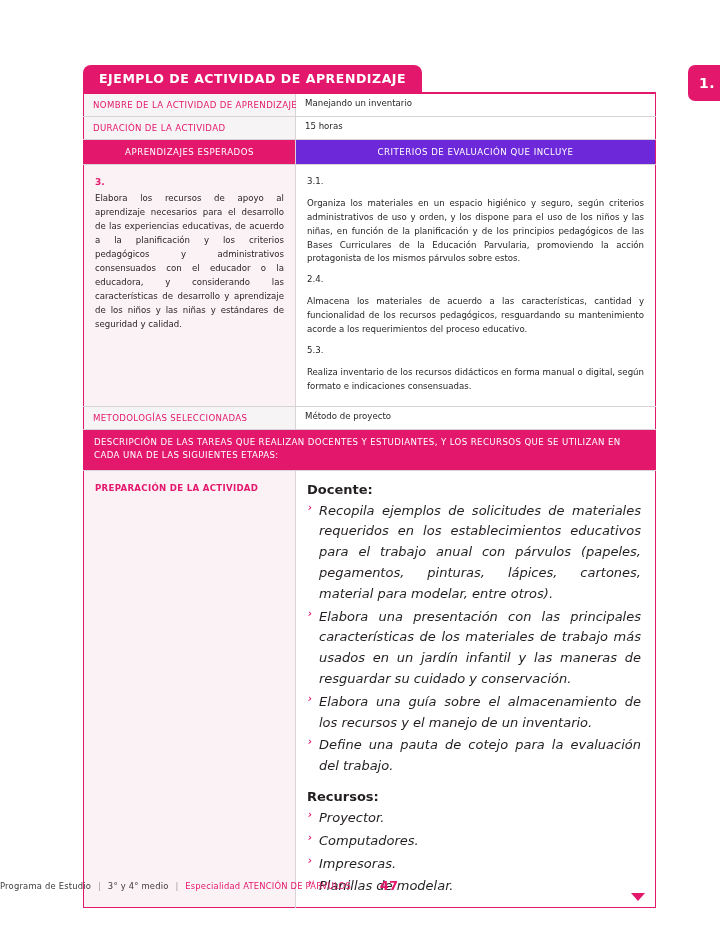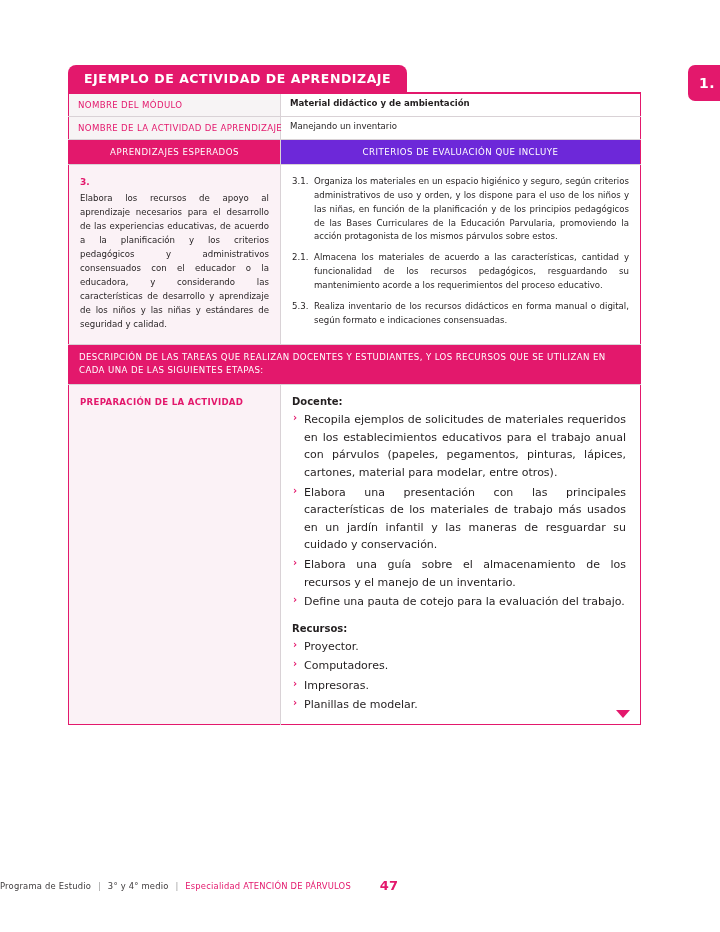--- a/index.html
+++ b/index.html
@@ -31,21 +31,21 @@
     display: flex;
     align-items: center;
     padding-left: 11px;
     box-sizing: border-box;
     letter-spacing: .5px;
   }
 
   
   .sheet {
     position: absolute;
-    left: 68px;
+    left: 83px;
     top: 65px;
     width: 572px;
   }
 
   .title-tab {
     display: inline-block;
     background: #e3186c;
     color: #ffffff;
     border-radius: 8px 8px 0 0;
     padding: 7px 16px 6px 16px;
@@ -125,20 +125,21 @@
   .ce-cell {
     background: #ffffff;
     font-size: 8.6px;
     line-height: 1.62;
     padding: 10px 11px 12px 11px !important;
     border-right: none !important;
   }
   .ce-item {
     display: flex;
     margin-bottom: 7px;
+    flex-direction: column;
   }
   .ce-item:last-child { margin-bottom: 0; }
   .ce-key {
     flex: 0 0 22px;
     white-space: nowrap;
   }
   .ce-txt {
     flex: 1 1 auto;
     text-align: justify;
   }
@@ -171,36 +172,37 @@
   .task-cell {
     background: #ffffff;
     padding: 11px 14px 8px 11px !important;
     border-right: none !important;
     border-bottom: none !important;
     position: relative;
     height: 208px;
   }
   .task-head {
     font-weight: bold;
-    font-size: 10px;
+    font-size: 13px;
     margin-bottom: 4px;
   }
   .task-head.second { margin-top: 12px; }
   ul.bullets {
     list-style: none;
     margin: 0;
     padding: 0;
   }
   ul.bullets li {
     position: relative;
     padding-left: 12px;
     margin-bottom: 2px;
-    font-size: 11px;
+    font-size: 13px;
     line-height: 1.6;
     text-align: justify;
+    font-style: italic;
   }
   ul.bullets li::before {
     content: "\203A";
     position: absolute;
     left: 1px;
     top: -1px;
     color: #e3186c;
     font-size: 10px;
     font-weight: bold;
   }
@@ -248,54 +250,58 @@
   <div class="title-tab">EJEMPLO DE ACTIVIDAD DE APRENDIZAJE</div>
 
   <table class="act">
     <colgroup>
       <col style="width:212px">
       <col style="width:360px">
     </colgroup>
     <tbody>
 
       <tr>
-        <td class="lbl-cell">NOMBRE DEL MÓDULO</td>
-        <td class="val-cell bold">Material didáctico y de ambientación</td>
-      </tr>
-      <tr>
         <td class="lbl-cell">NOMBRE DE LA ACTIVIDAD DE APRENDIZAJE</td>
         <td class="val-cell">Manejando un inventario</td>
+      </tr>
+      <tr>
+        <td class="lbl-cell">DURACIÓN DE LA ACTIVIDAD</td>
+        <td class="val-cell">15 horas</td>
       </tr>
 
       <tr>
         <td class="band-pink">APRENDIZAJES ESPERADOS</td>
         <td class="band-gray">CRITERIOS DE EVALUACIÓN QUE INCLUYE</td>
       </tr>
 
       <tr>
         <td class="ae-cell">
           <span class="ae-num">3.</span>
           <span>Elabora los recursos de apoyo al aprendizaje necesarios para el desarrollo de las experiencias educativas, de acuerdo a la planificación y los criterios pedagógicos y administrativos consensuados con el educador o la educadora, y considerando las características de desarrollo y aprendizaje de los niños y las niñas y estándares de seguridad y calidad.</span>
         </td>
         <td class="ce-cell">
           <div class="ce-item">
             <div class="ce-key">3.1.</div>
             <div class="ce-txt">Organiza los materiales en un espacio higiénico y seguro, según criterios administrativos de uso y orden, y los dispone para el uso de los niños y las niñas, en función de la planificación y de los principios pedagógicos de las Bases Curriculares de la Educación Parvularia, promoviendo la acción protagonista de los mismos párvulos sobre estos.</div>
           </div>
           <div class="ce-item">
-            <div class="ce-key">2.1.</div>
+            <div class="ce-key">2.4.</div>
             <div class="ce-txt">Almacena los materiales de acuerdo a las características, cantidad y funcionalidad de los recursos pedagógicos, resguardando su mantenimiento acorde a los requerimientos del proceso educativo.</div>
           </div>
           <div class="ce-item">
             <div class="ce-key">5.3.</div>
             <div class="ce-txt">Realiza inventario de los recursos didácticos en forma manual o digital, según formato e indicaciones consensuadas.</div>
           </div>
         </td>
       </tr>
 
+      <tr>
+        <td class="lbl-cell">METODOLOGÍAS SELECCIONADAS</td>
+        <td class="val-cell">Método de proyecto</td>
+      </tr>
 
       <tr>
         <td class="desc-band" colspan="2">DESCRIPCIÓN DE LAS TAREAS QUE REALIZAN DOCENTES Y ESTUDIANTES, Y LOS RECURSOS QUE SE UTILIZAN EN CADA UNA DE LAS SIGUIENTES ETAPAS:</td>
       </tr>
 
       <tr>
         <td class="stage-cell">PREPARACIÓN DE LA ACTIVIDAD</td>
         <td class="task-cell">
           <div class="task-head">Docente:</div>
           <ul class="bullets">

